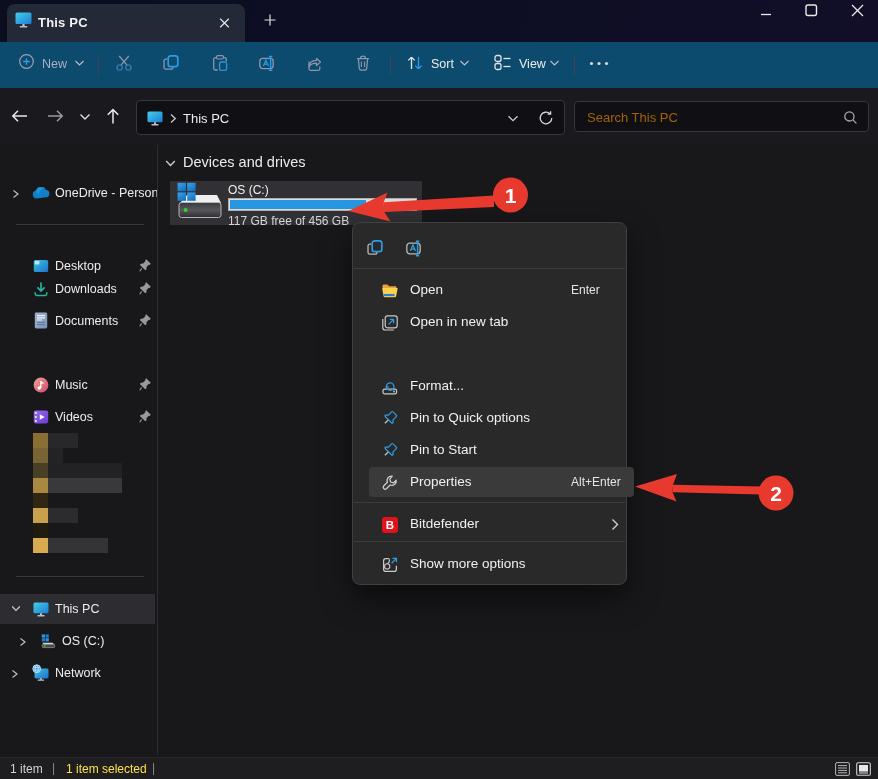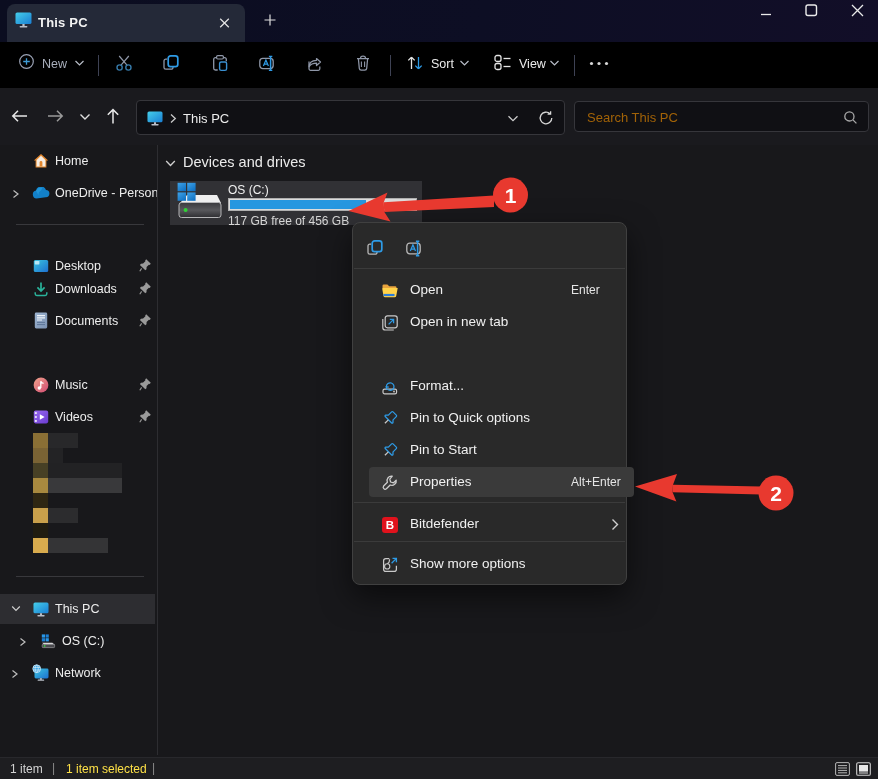--- a/index.html
+++ b/index.html
@@ -10,21 +10,21 @@
   #titlebar { position:absolute; left:0; top:0; width:878px; height:42px;
     background:linear-gradient(100deg,#0b0d20 0%,#0d0e24 55%,#120e28 100%); }
   #tab { position:absolute; left:7px; top:4px; width:238px; height:38px;
     background:#242938; border-radius:8px 8px 0 0; }
   #tab .ticon { position:absolute; left:8px; top:7px; }
   #tab .ttext { position:absolute; left:31px; top:11px; font-size:13px; font-weight:700; color:#f2f2f2; letter-spacing:.2px; }
   #tab .tclose { position:absolute; left:209px; top:10px; width:20px; height:20px; color:#e6e6e6; font-size:14px; text-align:center; line-height:20px; }
   #newtab { position:absolute; left:260px; top:10px; width:20px; height:20px; color:#e0e0e0; font-size:17px; text-align:center; line-height:19px; font-weight:400; }
   .wctl { position:absolute; top:0; height:21px; display:flex; align-items:center; justify-content:center; }
   
-  #toolbar { position:absolute; left:0; top:42px; width:878px; height:46px; background:#000000; }
+  #toolbar { position:absolute; left:0; top:42px; width:878px; height:46px; background:#0c4a6e; }
   .tsep { position:absolute; top:13px; width:1px; height:21px; background:#3e4254; }
   .tico { position:absolute; top:12px; }
   .tlabel { position:absolute; top:15px; font-size:12.5px; color:#ced3de; }
   
   #addrrow { position:absolute; left:0; top:88px; width:878px; height:57px; background:#1a1a1e; }
   .navico { position:absolute; top:19px; color:#e8e8e8; }
   #addrbox { position:absolute; left:136px; top:12px; width:429px; height:35px; background:#101014; border:1px solid #36363b; border-radius:4px; }
   #searchbox { position:absolute; left:574px; top:13px; width:295px; height:31px; background:#101014; border:1px solid #36363b; border-radius:4px; }
   
   #mainarea { position:absolute; left:0; top:145px; width:878px; height:612px; background:#18181b; }
@@ -185,28 +185,20 @@
       <span class="abs" style="left:12px; top:8px; font-size:13px; color:#a16207;">Search This PC</span>
       <svg class="abs" style="left:268px; top:8px;" width="15" height="15" viewBox="0 0 15 15">
           <circle cx="6.4" cy="6.4" r="4.6" stroke="#a9a9a9" stroke-width="1.3" fill="none"></circle>
           <path d="M9.9 9.9 L13.4 13.4" stroke="#a9a9a9" stroke-width="1.3"></path>
         </svg>
     </div>
   </div>
   <div id="mainarea">
     <div id="vdivider"></div>
 
-    <div class="siderow" style="top:1px;">
-      <svg class="abs" style="left:33px; top:7px;" width="16" height="16" viewBox="0 0 16 16">
-        <path d="M8 1 L15.2 7.6 L13.4 7.6 L13.4 14.6 L2.6 14.6 L2.6 7.6 L0.8 7.6 Z" fill="#e2862d"></path>
-        <path d="M8 2.8 L12.4 6.9 L12.4 13.6 L3.6 13.6 L3.6 6.9 Z" fill="#f5ece2"></path>
-        <path d="M6.6 13.6 V9.4 a1.4 1.4 0 0 1 2.8 0 V13.6 Z" fill="#e2862d"></path>
-      </svg>
-      <span class="sidetext">Home</span>
-    </div>
 
     <div class="siderow" style="top:33px;">
       <svg class="chev" style="left:12px; top:11px;" width="8" height="10" viewBox="0 0 8 10">
           <path d="M1.5 1.5 L6 5 L1.5 8.5" stroke="#bdbdbd" stroke-width="1.2" fill="none"></path>
         </svg>
       <svg class="abs" style="left:32px; top:9px;" width="18" height="12" viewBox="0 0 18 12">
         <path d="M4.5 11.5 a4 4 0 0 1 -0.5 -7.9 a5.2 5.2 0 0 1 10 -0.6 a3.6 3.6 0 0 1 -0.4 7.2 z" fill="#1280c9"></path>
         <path d="M4 3.8 a5.2 5.2 0 0 1 6.5 -3 l-1.5 2.8 a4.5 4.5 0 0 0 -2.4 4.9 z" fill="#28a0e0" opacity="0.65"></path>
       </svg>
       <span class="sidetext">OneDrive - Persona</span>

